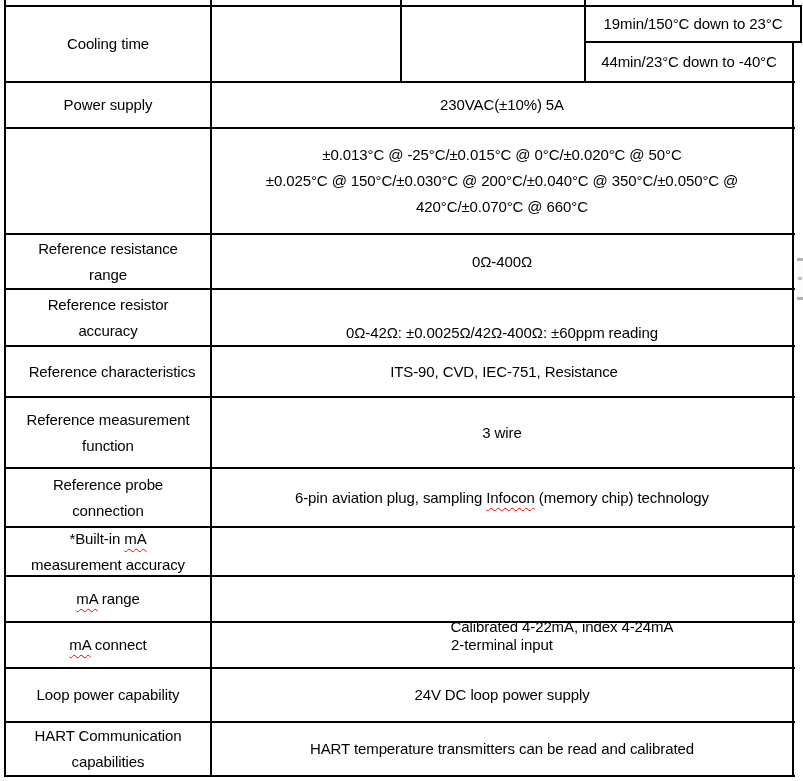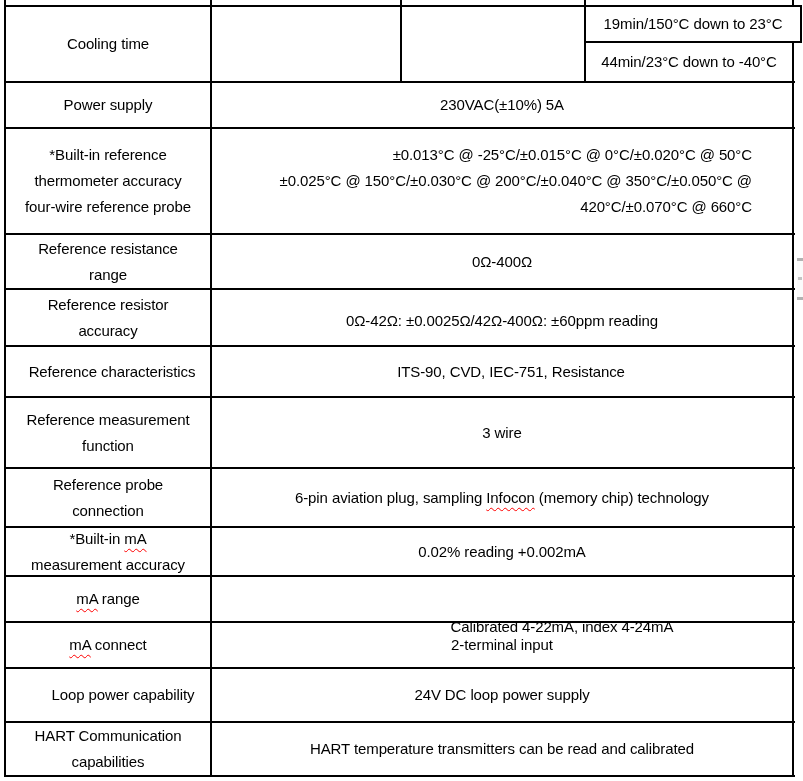--- a/index.html
+++ b/index.html
@@ -18,21 +18,21 @@
   .vline{position:absolute;width:2px;background:#000000;}
   .cell{
     position:absolute;
     display:flex;align-items:center;justify-content:center;
     text-align:center;
     white-space:pre-line;
     line-height:26px;
     overflow:hidden;
   }
   .cell .inner{padding:0 8px;}
-  .cell .w500{max-width:500px;text-align:right;}
+  .cell .w500{max-width:500px;}
   .sp{
     text-decoration-line:underline;
     text-decoration-style:wavy;
     text-decoration-color:#ff0000;
     text-decoration-thickness:1px;
     text-underline-offset:4px;
     text-decoration-skip-ink:none;
   }
   #scrollthumb{
     position:absolute;left:797px;top:258px;width:6px;height:42px;
@@ -86,50 +86,45 @@
     <div class="inner">44min/23°C down to -40°C</div>
   </div>
 
   <div class="cell" style="left:5px;top:82px;width:206px;height:46px">
     <div class="inner">Power supply</div>
   </div>
   <div class="cell" style="left:211px;top:82px;width:582px;height:46px">
     <div class="inner">230VAC(±10%) 5A</div>
   </div>
 
-  <div class="cell" style="left:5px;top:128px;width:206px;height:106px">
-    <div class="inner">*Built-in reference
-thermometer accuracy
-four-wire reference probe</div>
-  </div>
   <div class="cell" style="left:211px;top:128px;width:582px;height:106px">
     <div class="inner w500">±0.013°C @ -25°C/±0.015°C @ 0°C/±0.020°C @ 50°C
 ±0.025°C @ 150°C/±0.030°C @ 200°C/±0.040°C @ 350°C/±0.050°C @ 420°C/±0.070°C @ 660°C</div>
   </div>
 
   <div class="cell" style="left:5px;top:234px;width:206px;height:55px">
     <div class="inner">Reference resistance
 range</div>
   </div>
   <div class="cell" style="left:211px;top:234px;width:582px;height:55px">
     <div class="inner">0Ω-400Ω</div>
   </div>
 
   <div class="cell" style="left:5px;top:289px;width:206px;height:57px">
     <div class="inner">Reference resistor
 accuracy</div>
   </div>
-  <div class="cell" style="left:211px;top:287px;width:582px;height:68px">
+  <div class="cell" style="left:211px;top:299px;width:582px;height:68px">
     <div class="inner">0Ω-42Ω: ±0.0025Ω/42Ω-400Ω: ±60ppm reading</div>
   </div>
 
   <div class="cell" style="left:9px;top:346px;width:206px;height:51px">
     <div class="inner">Reference characteristics</div>
   </div>
-  <div class="cell" style="left:220px;top:346px;width:582px;height:51px">
+  <div class="cell" style="left:213px;top:346px;width:582px;height:51px">
     <div class="inner">ITS-90, CVD, IEC-751, Resistance</div>
   </div>
 
   <div class="cell" style="left:5px;top:397px;width:206px;height:71px">
     <div class="inner">Reference measurement
 function</div>
   </div>
   <div class="cell" style="left:211px;top:397px;width:582px;height:71px">
     <div class="inner">3 wire</div>
   </div>
@@ -139,39 +134,36 @@
 connection</div>
   </div>
   <div class="cell" style="left:211px;top:468px;width:582px;height:59px">
     <div class="inner">6-pin aviation plug, sampling <span class="sp">Infocon</span> (memory chip) technology</div>
   </div>
 
   <div class="cell" style="left:5px;top:527px;width:206px;height:49px">
     <div class="inner">*Built-in <span class="sp">mA</span>
 measurement accuracy</div>
   </div>
-  <div class="cell" style="left:211px;top:527px;width:582px;height:49px">
-    <div class="inner">0.02% reading +0.002mA</div>
-  </div>
 
   <div class="cell" style="left:5px;top:576px;width:206px;height:46px">
     <div class="inner"><span class="sp">mA</span> range</div>
   </div>
   <div class="cell" style="left:211px;top:604px;width:702px;height:46px">
     <div class="inner">Calibrated 4-22mA, index 4-24mA</div>
   </div>
 
   <div class="cell" style="left:5px;top:622px;width:206px;height:46px">
     <div class="inner"><span class="sp">mA</span> connect</div>
   </div>
   <div class="cell" style="left:211px;top:622px;width:582px;height:46px">
     <div class="inner">2-terminal input</div>
   </div>
 
-  <div class="cell" style="left:20px;top:668px;width:206px;height:54px">
+  <div class="cell" style="left:5px;top:668px;width:206px;height:54px">
     <div class="inner">Loop power capability</div>
   </div>
   <div class="cell" style="left:211px;top:668px;width:582px;height:54px">
     <div class="inner">24V DC loop power supply</div>
   </div>
 
   <div class="cell" style="left:211px;top:722px;width:582px;height:54px">
     <div class="inner">HART temperature transmitters can be read and calibrated</div>
   </div>
   <div class="cell" style="left:5px;top:722px;width:206px;height:54px">

